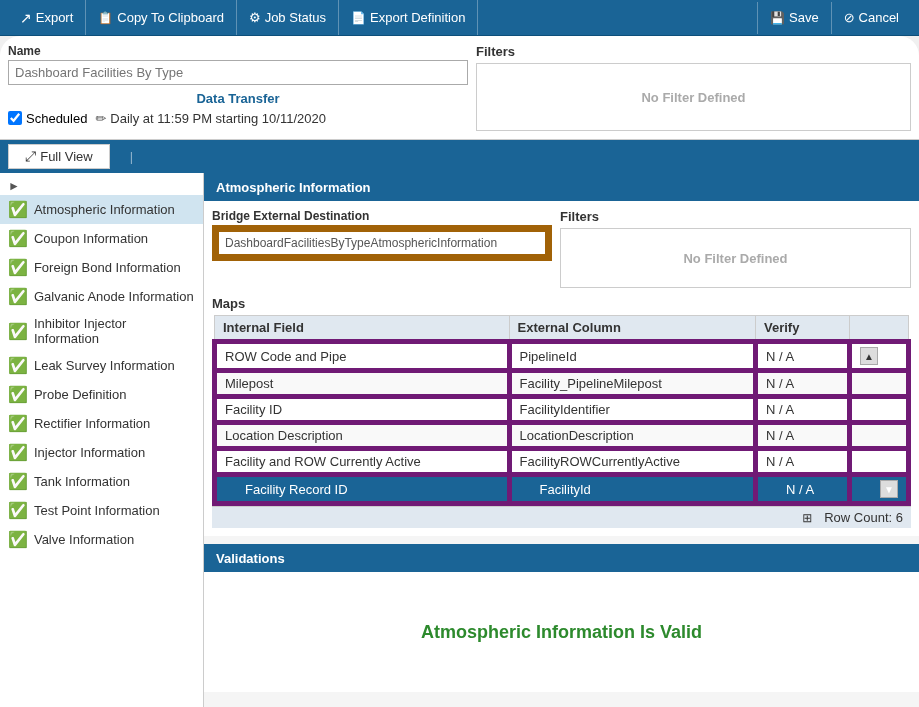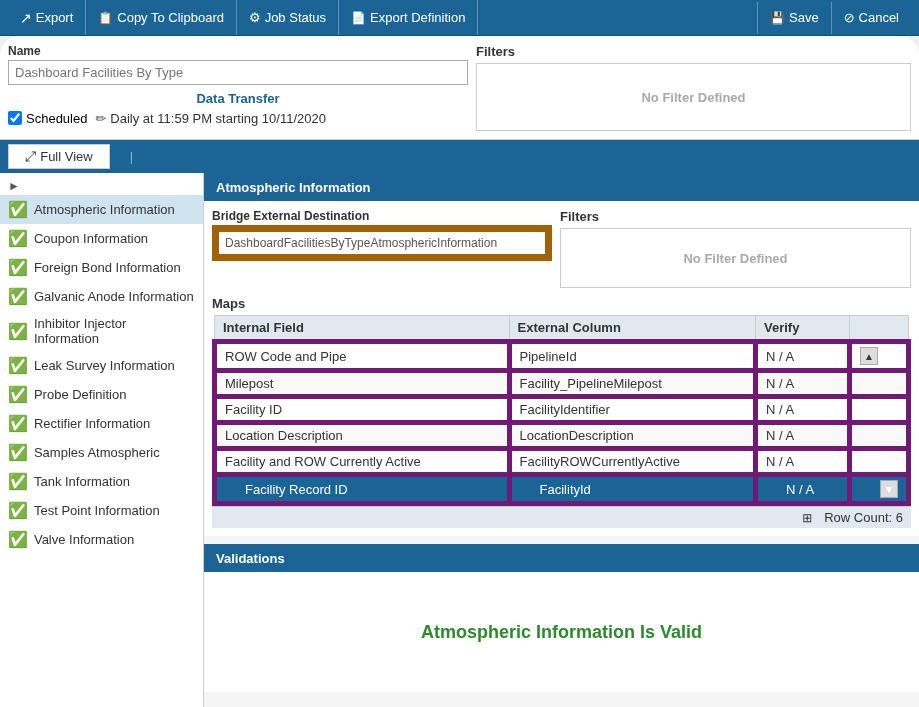--- a/index.html
+++ b/index.html
@@ -259,21 +259,21 @@
           <div class="sidebar-item">
             <span class="check-icon">✅</span>
     <span class="sidebar-item-label">Probe Definition</span>
           </div>
           <div class="sidebar-item">
             <span class="check-icon">✅</span>
     <span class="sidebar-item-label">Rectifier Information</span>
           </div>
           <div class="sidebar-item">
             <span class="check-icon">✅</span>
-    <span class="sidebar-item-label">Samples Atmospheric</span>
+    <span class="sidebar-item-label">Injector Information</span>
           </div>
           <div class="sidebar-item">
             <span class="check-icon">✅</span>
     <span class="sidebar-item-label">Tank Information</span>
           </div>
           <div class="sidebar-item">
             <span class="check-icon">✅</span>
     <span class="sidebar-item-label">Test Point Information</span>
           </div>
           <div class="sidebar-item">

